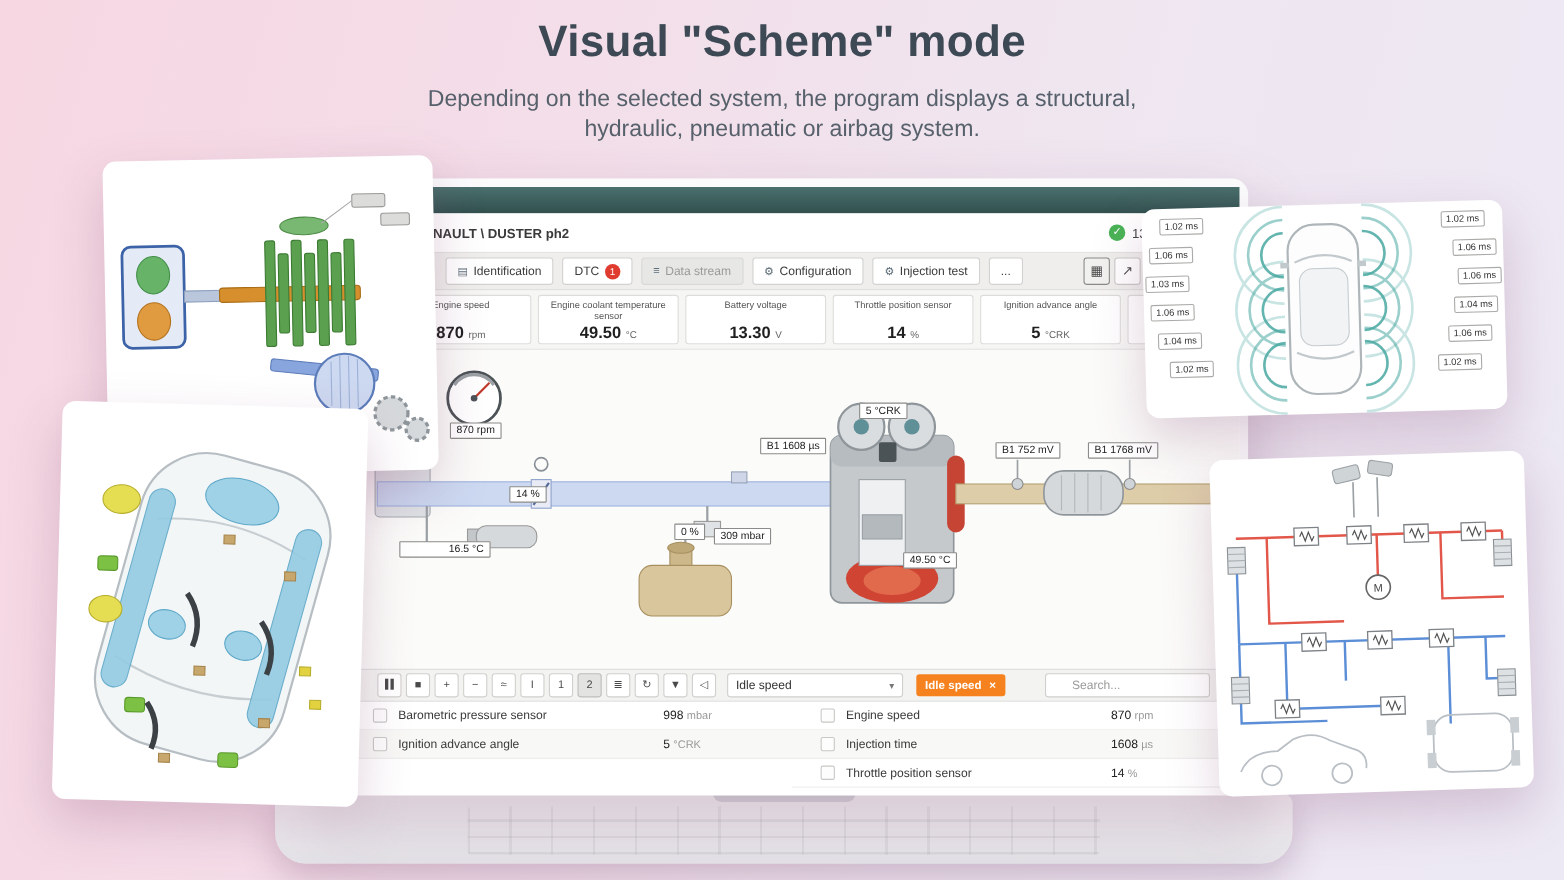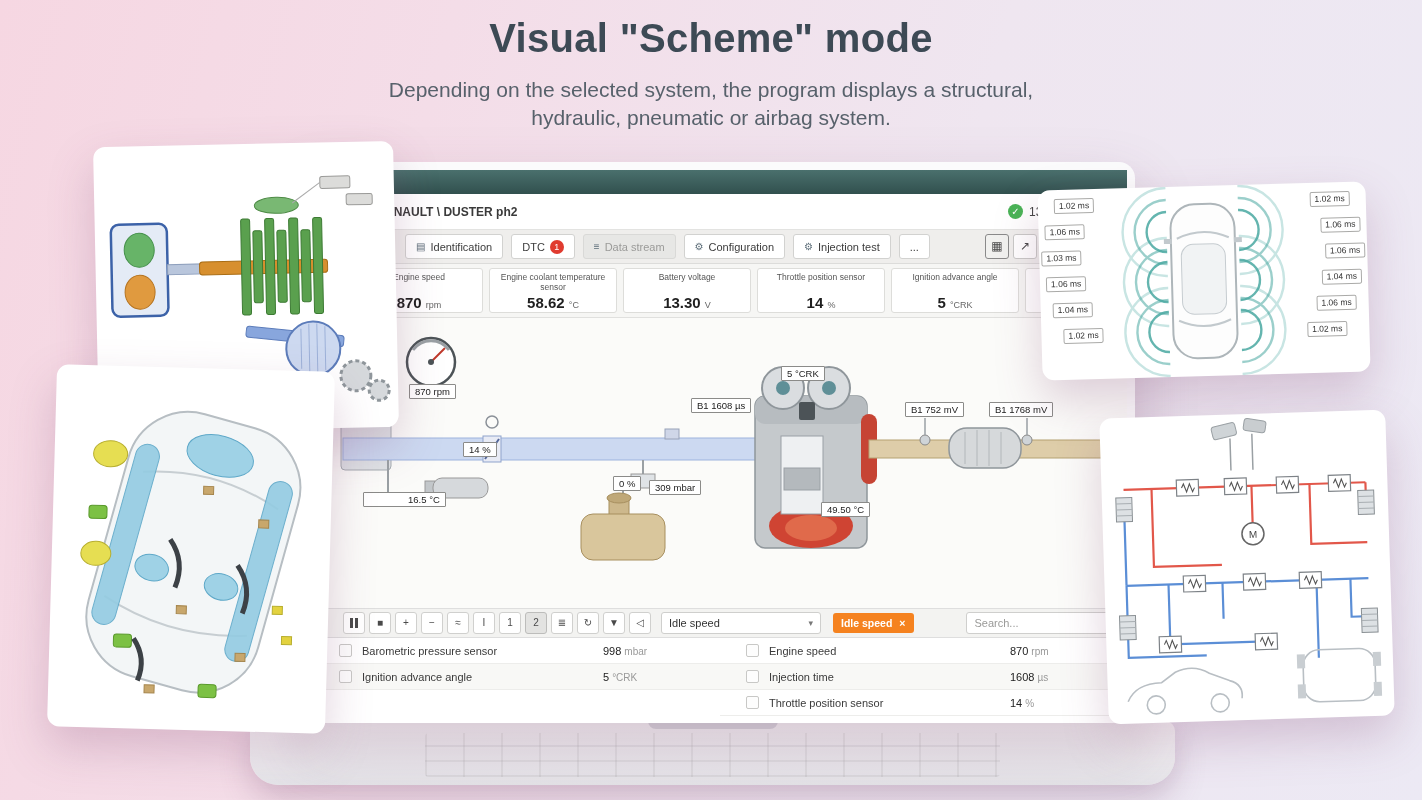--- a/index.html
+++ b/index.html
@@ -73,21 +73,21 @@
     font-size:10px; color:#4a4a4a; text-align:center; line-height:20px; flex:0 0 auto; }
   .tbtn.active{ background:#e3e3e1; border-color:#bdbdbb; }
   .pbars i{ display:inline-block; width:3px; height:10px; background:#4a4a4a; margin:0 1px; vertical-align:middle; }
   .dropdown{ width:160px; height:22px; background:#fff; border:1px solid #cfcfcd; border-radius:3px;
     font-size:11px; color:#333; display:flex; align-items:center; padding:0 7px; margin-left:6px; }
   .dropdown .dd-caret{ margin-left:auto; color:#777; font-size:9px; }
   .ftag{ height:20px; background:#f5821f; color:#fff; border-radius:3px; font-size:10.5px; font-weight:bold;
     display:flex; align-items:center; gap:7px; padding:0 8px; margin-left:8px; }
   .ftag .x{ font-weight:bold; cursor:default; }
   .searchbox{ width:150px; height:22px; border:1px solid #cfcfcd; border-radius:3px; font-size:11px;
-    padding:0 8px; margin-left:48px; color:#333; font-family:"Liberation Sans",sans-serif; }
+    padding:0 24px; margin-left:32px; color:#333; font-family:"Liberation Sans",sans-serif; }
   .searchbox::placeholder{ color:#9a9a98; }
 
   .dtable{ position:absolute; top:468px; left:0; right:0; bottom:0; background:#fff; }
   .tcol{ position:absolute; top:0; bottom:0; width:407px; }
   .tcol.left{ left:0; } .tcol.right{ left:407px; }
   .trow{ position:relative; height:26px; display:flex; align-items:center; border-bottom:1px solid #ededeb;
     font-size:11px; color:#3a3a3a; }
   .trow:nth-child(even){ background:#f8f8f6; }
   .cb{ width:13px; height:13px; border:1px solid #c8c8c6; border-radius:2px; background:#fdfdfd;
     margin-left:26px; margin-right:10px; flex:0 0 auto; }
@@ -162,21 +162,21 @@
         <div class="vbtn chart">↗</div>
       </div>
 
       <div class="sensors">
         <div class="scard">
           <div class="t">Engine speed</div>
           <div class="v"><span>870</span> <span class="u">rpm</span></div>
         </div>
         <div class="scard">
           <div class="t">Engine coolant temperature sensor</div>
-          <div class="v"><span>58.62</span> <span class="u">°C</span></div>
+          <div class="v"><span>49.50</span> <span class="u">°C</span></div>
         </div>
         <div class="scard">
           <div class="t">Battery voltage</div>
           <div class="v"><span>13.30</span> <span class="u">V</span></div>
         </div>
         <div class="scard">
           <div class="t">Throttle position sensor</div>
           <div class="v"><span>14</span> <span class="u">%</span></div>
         </div>
         <div class="scard">

